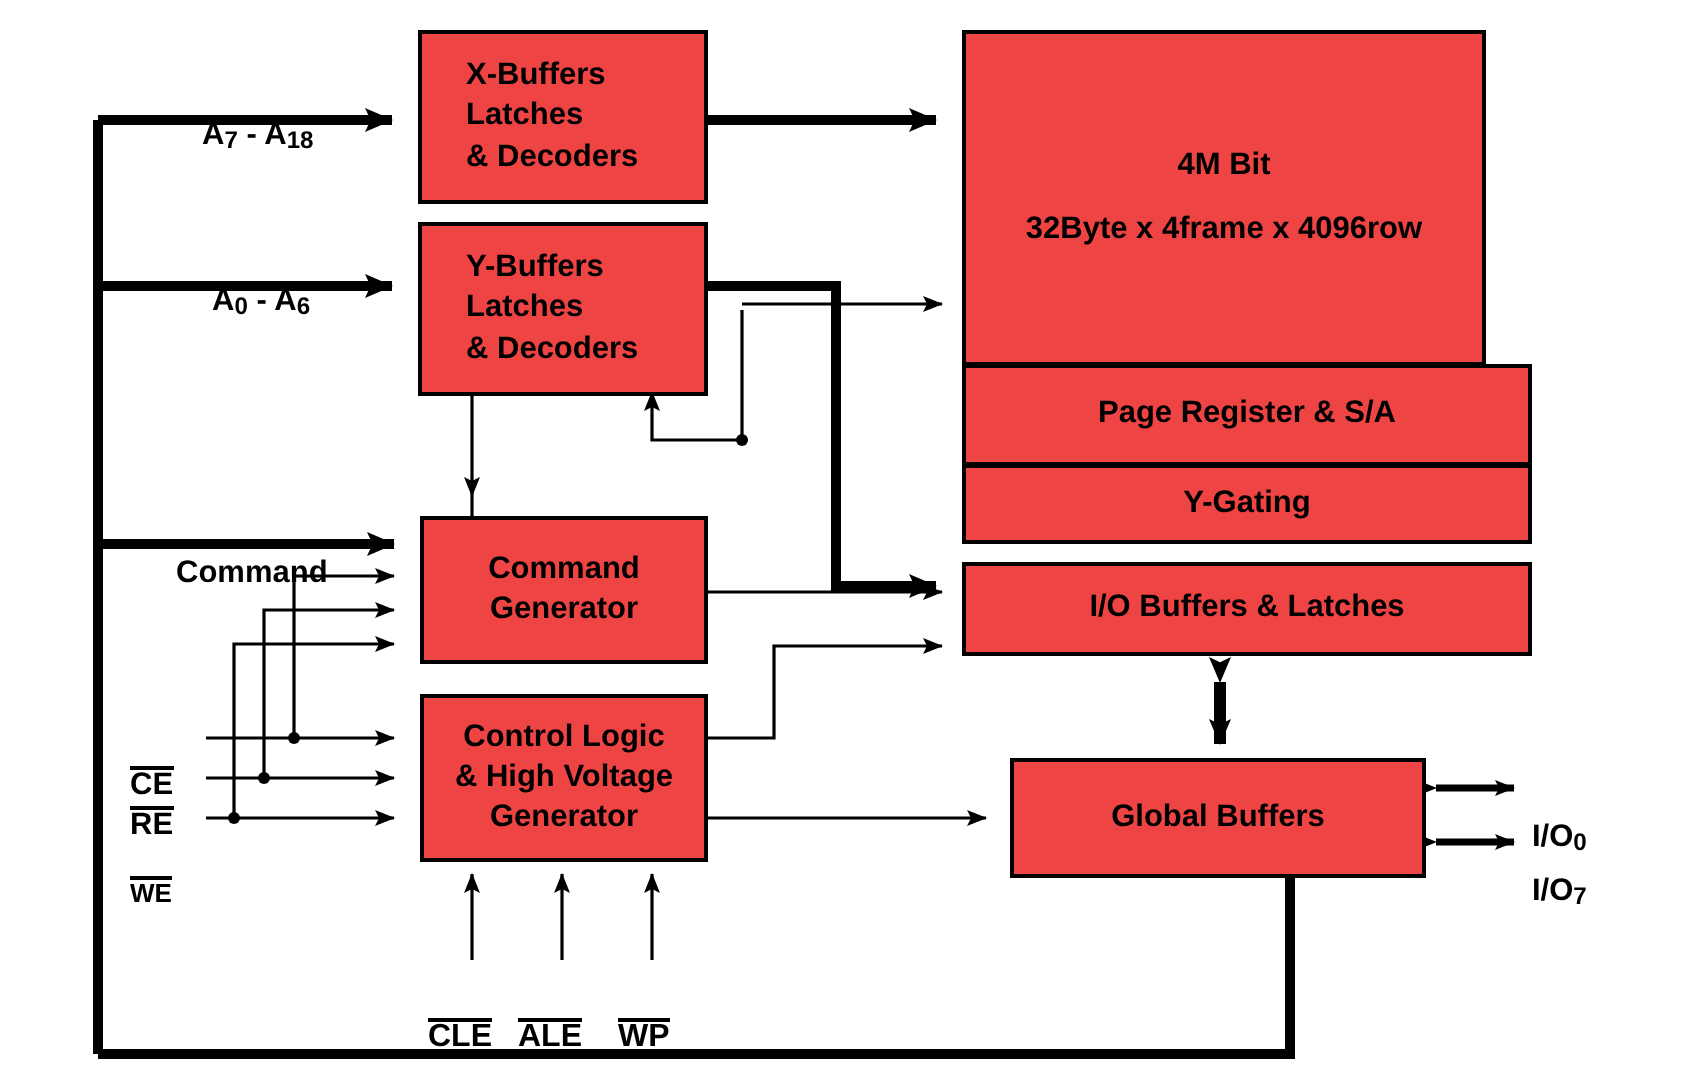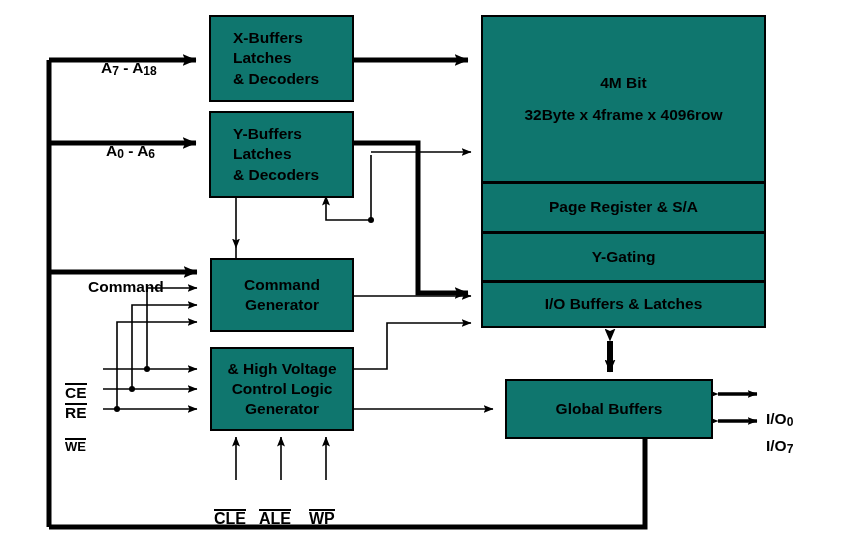--- a/index.html
+++ b/index.html
@@ -1,19 +1,19 @@
 <!DOCTYPE html>
 <html><head>
 <meta charset="utf-8">
 <style>
   html,body{margin:0;padding:0;background:#fff;}
   body{width:845px;height:545px;font-family:"Liberation Sans",sans-serif;}
   #stage{position:relative;width:845px;height:545px;overflow:hidden;background:#fff;}
   svg#wires{position:absolute;left:0;top:0;width:845px;height:545px;}
-  .box{position:absolute;border:2px solid #000;background:#0f766e;box-sizing:border-box;
+  .box{position:absolute;border:2px solid #000;background:#ef4444;box-sizing:border-box;
        display:flex;flex-direction:column;align-items:center;justify-content:center;
        font-weight:bold;color:#000;line-height:1.30;text-align:center;}
   .box .ln{display:block;white-space:nowrap;}
   .lbl{position:absolute;font-weight:bold;color:#000;white-space:nowrap;line-height:1;margin-top:26px;}
   .ov{position:relative;display:inline-block;}
   .ov::before{content:"";position:absolute;left:0;right:0;top:-2px;height:2px;background:#000;}
   .sub{font-size:0.78em;vertical-align:baseline;position:relative;top:2px;}
 </style>
 </head>
 <body>
@@ -97,45 +97,45 @@
     <span class="ln">Latches</span>
     <span class="ln">&amp; Decoders</span>
   </div>
 
   <div class="box" style="left:209px;top:100px;width:145px;height:87px;font-size:15.5px;align-items:flex-start;padding-left:22px;margin-top:11px;">
     <span class="ln">Y-Buffers</span>
     <span class="ln">Latches</span>
     <span class="ln">&amp; Decoders</span>
   </div>
 
-  <div class="box" style="left:481px;top:15px;width:285px;height:168px;font-size:15.5px;line-height:2.05;">
+  <div class="box" style="left:481px;top:15px;width:262px;height:168px;font-size:15.5px;line-height:2.05;">
     <span class="ln">4M Bit</span>
     <span class="ln">32Byte x 4frame x 4096row</span>
   </div>
 
   <div class="box" style="left:481px;top:182px;width:285px;height:51px;font-size:15.5px;">
     <span class="ln">Page Register &amp; S/A</span>
   </div>
 
-  <div class="box" style="left:481px;top:232px;width:285px;height:50px;font-size:15.5px;">
+  <div class="box" style="left:481px;top:232px;width:285px;height:40px;font-size:15.5px;">
     <span class="ln">Y-Gating</span>
   </div>
 
   <div class="box" style="left:481px;top:281px;width:285px;height:47px;font-size:15.5px;">
     <span class="ln">I/O Buffers &amp; Latches</span>
   </div>
 
   <div class="box" style="left:210px;top:258px;width:144px;height:74px;font-size:15.5px;">
     <span class="ln">Command</span>
     <span class="ln">Generator</span>
   </div>
 
   <div class="box" style="left:210px;top:347px;width:144px;height:84px;font-size:15.5px;">
+    <span class="ln">Control Logic</span>
     <span class="ln">&amp; High Voltage</span>
-    <span class="ln">Control Logic</span>
     <span class="ln">Generator</span>
   </div>
 
   <div class="box" style="left:505px;top:379px;width:208px;height:60px;font-size:15.5px;">
     <span class="ln">Global Buffers</span>
   </div>
 
   <div class="lbl" style="left:101px;top:34px;font-size:15.5px;">
     <span>A</span><span class="sub">7</span><span> - </span><span>A</span><span class="sub">18</span>
   </div>

